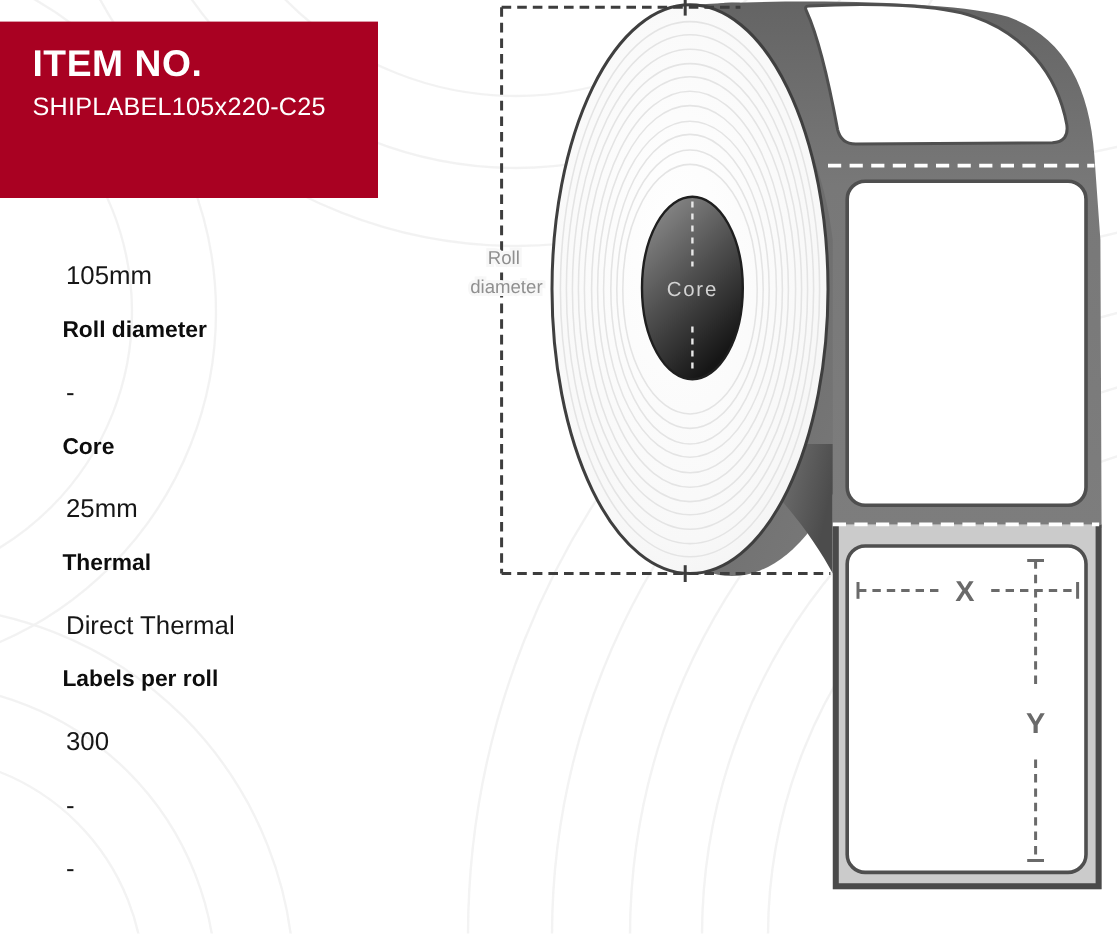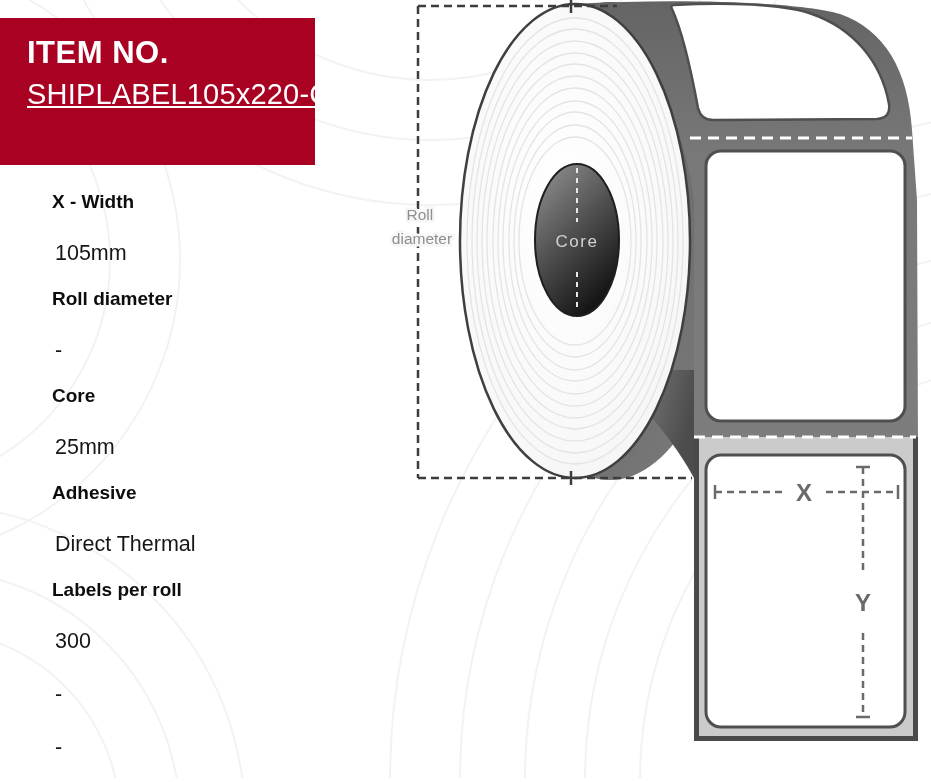--- a/index.html
+++ b/index.html
@@ -8,21 +8,21 @@
   .page{position:relative;width:931px;height:778px;overflow:hidden;}
 
   
   .bg-pattern{position:absolute;left:0;top:0;width:931px;height:782px;z-index:0;}
 
   
   .item-box{position:absolute;left:0;top:18px;width:315px;height:147px;
             background:#a90122;color:#ffffff;box-sizing:border-box;
             padding:17px 10px 0 27px;z-index:3;}
   .item-no{font-size:31px;font-weight:700;letter-spacing:.5px;line-height:1.15;}
-  .item-code{font-size:29px;font-weight:400;margin-top:7px;letter-spacing:.2px;white-space:nowrap;text-decoration:underline;}
+  .item-code{font-size:21px;font-weight:400;margin-top:7px;letter-spacing:.2px;white-space:nowrap;}
 
   
   .specs{position:absolute;left:52px;top:190px;width:310px;z-index:3;}
   .spec{margin-bottom:21px;}
   .spec-label{font-size:19px;font-weight:700;color:#0d0d0d;line-height:23px;margin-bottom:7px;}
   .spec-value{font-size:21.5px;font-weight:400;color:#161616;line-height:25px;padding-left:3px;margin-top:28px;}
 
   
   .diagram{position:absolute;left:380px;top:0;width:551px;height:782px;z-index:2;}
   .diagram text{font-family:"Liberation Sans",sans-serif;}
@@ -52,33 +52,32 @@
     </g>
   </svg>
 
   <div class="item-box">
     <div class="item-no">ITEM NO.</div>
     <div class="item-code">SHIPLABEL105x220-C25</div>
   </div>
 
   <div class="specs">
     <div class="spec">
-      <div class="spec-label">X - Width</div>
       <div class="spec-value">105mm</div>
     </div>
     <div class="spec">
       <div class="spec-label">Roll diameter</div>
       <div class="spec-value">-</div>
     </div>
     <div class="spec">
       <div class="spec-label">Core</div>
       <div class="spec-value">25mm</div>
     </div>
     <div class="spec">
-      <div class="spec-label">Adhesive</div>
+      <div class="spec-label">Thermal</div>
       <div class="spec-value">Direct Thermal</div>
     </div>
     <div class="spec">
       <div class="spec-label">Labels per roll</div>
       <div class="spec-value">300</div>
     </div>
     <div class="spec">
       <div class="spec-value">-</div>
     </div>
     <div class="spec">

